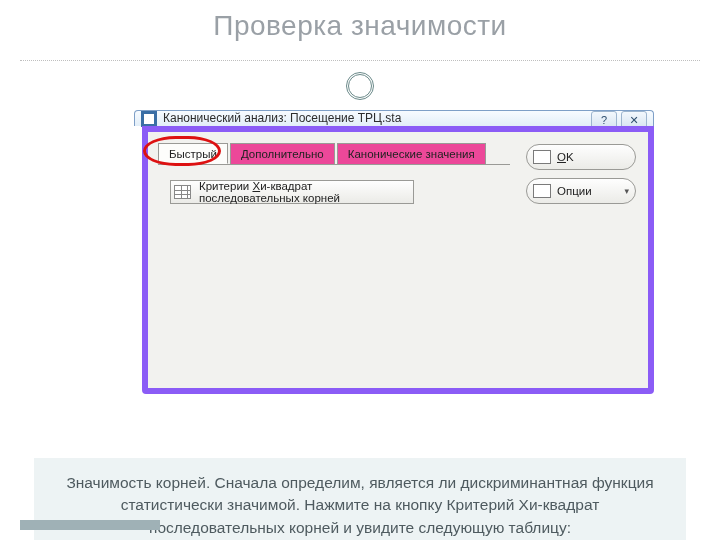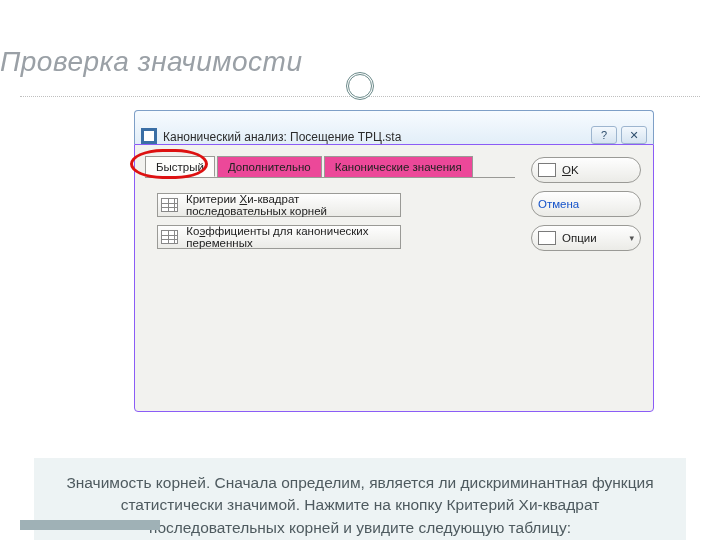--- a/index.html
+++ b/index.html
@@ -5,26 +5,26 @@
   * { box-sizing: border-box; margin: 0; padding: 0; }
   body {
     width: 720px;
     height: 540px;
     background: #fff;
     font-family: "Segoe UI", Tahoma, sans-serif;
     position: relative;
     overflow: hidden;
   }
   .slide-title {
+    text-align: center;
     font-size: 28px;
     color: #9aa0a6;
     font-weight: 400;
-    padding-top: 46px;
+    padding-top: 10px;
     letter-spacing: 0.5px;
-    font-style: italic;
   }
   .hrline {
     margin: 18px 20px 0 20px;
     border: none;
     border-top: 1px dotted #bfbfbf;
     position: relative;
   }
   .ring {
     position: absolute;
     left: 50%;
@@ -36,27 +36,27 @@
     border-radius: 50%;
     background: #fff;
   }
   .dialog-wrap {
     position: absolute;
     left: 134px;
     top: 110px;
     width: 520px;
   }
   .titlebar {
-    height: 34px;
+    height: 16px;
     background: linear-gradient(#f7fbff, #e2eef8);
     border: 1px solid #7e9fc7;
     border-bottom: none;
     border-radius: 4px 4px 0 0;
     display: flex;
-    align-items: flex-end;
+    align-items: flex-start;
     padding: 0 6px;
     font-size: 12px;
     color: #2c2c2c;
   }
   .titlebar .appicon {
     width: 16px; height: 16px;
     background: #3a6ea5;
     margin-right: 6px;
     display: inline-block;
     position: relative;
@@ -70,25 +70,26 @@
   .winbtn {
     width: 26px; height: 18px;
     margin-left: 4px;
     border: 1px solid #9db5cf;
     border-radius: 3px;
     background: linear-gradient(#f3f8fd,#d6e4f1);
     display: flex; align-items: center; justify-content: center;
     font-size: 11px; color: #30506f;
   }
   .dialog-body {
-    border: 1px solid #8b5cf6;
+    border: 6px solid #8b5cf6;
     background: #f2f2ef;
     height: 268px;
     position: relative;
     border-radius: 0 0 4px 4px;
+    margin-left: 8px;
   }
   .tabs {
     position: absolute;
     left: 10px;
     top: 10px;
     display: flex;
     font-size: 11.5px;
   }
   .tab {
     padding: 4px 10px 3px 10px;
@@ -237,35 +238,26 @@
     </div>
     <div class="tabline"></div>
 
     <div class="long-btn" style="top:48px">
       <span class="grid-icon"></span>
       <span>
         <span>Критерии </span><span class="uline">Х</span><span>и-квадрат последовательных корней</span>
       </span>
     </div>
 
-    <div class="long-btn" style="top:80px">
-      <span class="grid-icon"></span>
-      <span>
-        <span>Ко</span><span class="uline">э</span><span>ффициенты для канонических переменных</span>
-      </span>
-    </div>
 
     <div class="right-col">
       <div class="rbtn">
         <span class="ricon"></span>
         <span><span class="uline">O</span><span>K</span></span>
       </div>
-      <div class="rbtn primary">
-        <span>Отмена</span>
-      </div>
       <div class="rbtn">
         <span class="ricon"></span>
         <span>Опции</span>
         <span class="chev">▾</span>
       </div>
     </div>
 
   </div>
 </div>
 

